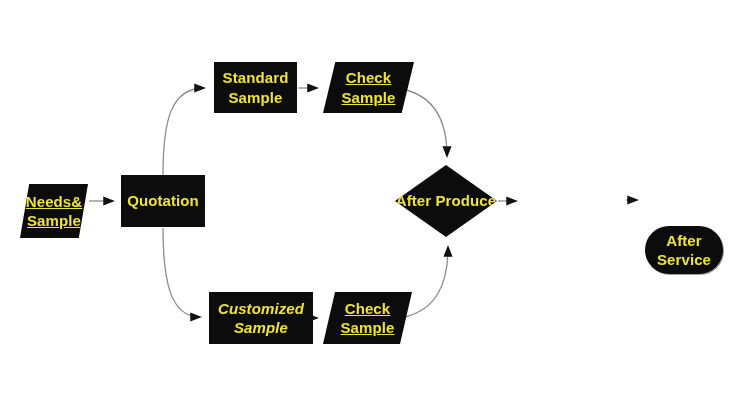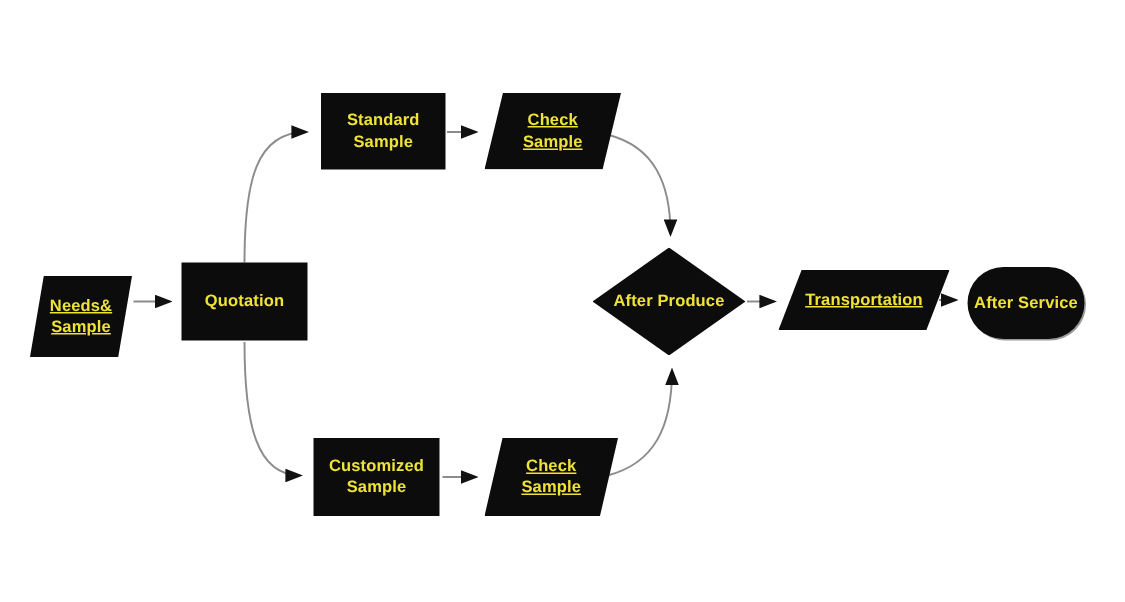--- a/index.html
+++ b/index.html
@@ -14,39 +14,39 @@
   .edges-layer {
     position: absolute;
     left: 0; top: 0;
     width: 750px; height: 401px;
   }
   .node {
     position: absolute;
     background: #0c0c0c;
     color: #efe338;
     font-weight: bold;
-    font-size: 11px;
+    font-size: 15px;
     line-height: 1.3;
     display: flex;
     align-items: center;
     justify-content: center;
     text-align: center;
     white-space: pre-line;
     letter-spacing: 0.1px;
   }
   .para-left { clip-path: polygon(13.5% 0, 100% 0, 86.5% 100%, 0 100%); text-decoration: underline; }
   .diamond { clip-path: polygon(50% 0, 100% 50%, 50% 100%, 0 50%); }
-  .stadium { border-radius: 24px; box-shadow: 1px 1px 0 0 #9a9a9a; }
+  .stadium { border-radius: 24px; box-shadow: 1px 1px 0 0 #9a9a9a; margin-top: 48px; }
 
   
   #n-needs        { left: 20px;  top: 184px; width: 68px;  height: 54px; }
   #n-quotation    { left: 121px; top: 175px; width: 84px;  height: 52px; }
   #n-standard     { left: 214px; top: 62px;  width: 83px;  height: 51px; }
   #n-check-top    { left: 323px; top: 62px;  width: 91px;  height: 51px; }
-  #n-customized   { left: 209px; top: 292px; width: 84px;  height: 52px; }
+  #n-customized   { left: 209px; top: 292px; width: 104px;  height: 52px; font-style: italic; }
   #n-check-bottom { left: 323px; top: 292px; width: 89px;  height: 52px; }
   #n-mass         { left: 395px; top: 165px; width: 102px; height: 72px; }
   #n-transport    { left: 519px; top: 180px; width: 114px; height: 40px; }
   #n-after        { left: 645px; top: 178px; width: 78px;  height: 48px; }
 
   .edge {
     fill: none;
     stroke: #8c8c8c;
     stroke-width: 1.3;
   }
@@ -85,17 +85,16 @@
 Sample</div>
 
   <div id="n-customized" class="node">Customized
 Sample</div>
 
   <div id="n-check-bottom" class="node para-left">Check
 Sample</div>
 
   <div id="n-mass" class="node diamond">After Produce</div>
 
-  <div id="n-transport" class="node para-left">Transportation</div>
 
   <div id="n-after" class="node stadium">After Service</div>
 
 </div>
 
 </body></html>

